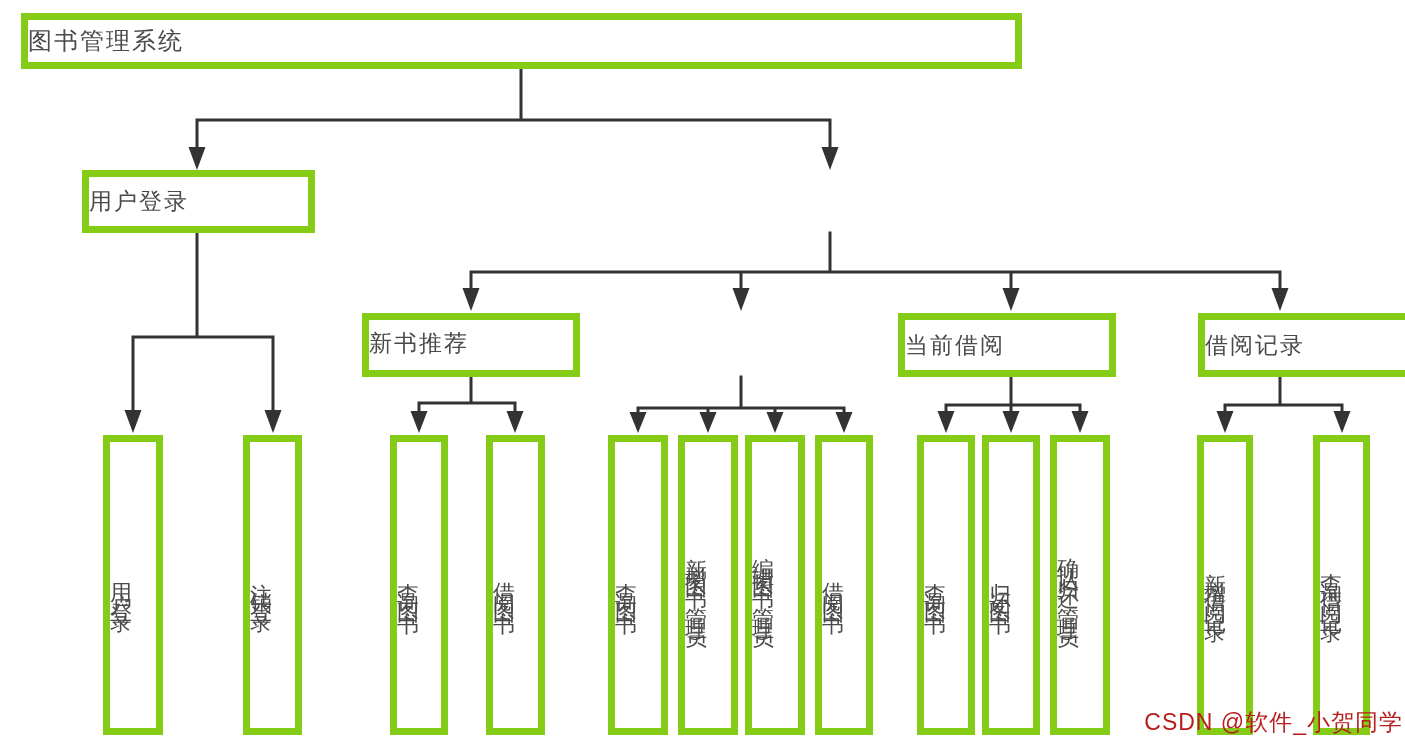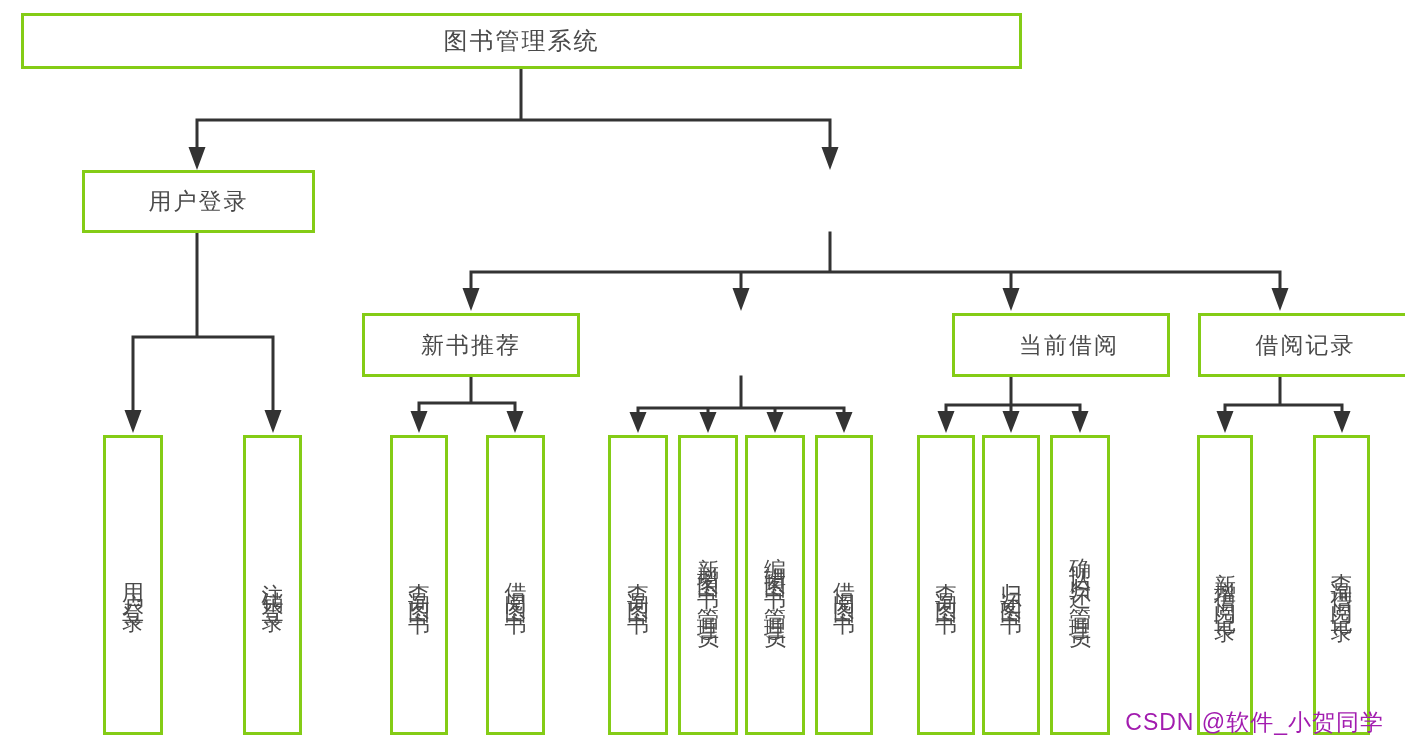--- a/index.html
+++ b/index.html
@@ -18,41 +18,41 @@
   .connector-layer {
     position: absolute;
     left: 0;
     top: 0;
     width: 1405px;
     height: 747px;
   }
   .node {
     position: absolute;
     box-sizing: border-box;
-    border: 3px solid #84cc16;
+    border: 7px solid #84cc16;
     background: #ffffff;
     display: flex;
     align-items: center;
-    justify-content: center;
+    justify-content: flex-start;
     color: #4a4a4a;
     font-size: 23px;
     letter-spacing: 2px;
     line-height: 1;
     white-space: nowrap;
   }
   
   .n-root  { left: 21px;  top: 13px;  width: 1001px; height: 56px; font-size: 24px; }
   
   .n-login { left: 82px;  top: 170px; width: 233px;  height: 63px; }
   .n-mgmt  { left: 712px; top: 170px; width: 235px;  height: 63px; }
   
   .lvl3    { top: 313px; height: 64px; width: 218px; }
-  .n-newbook { left: 362px;  }
+  .n-newbook { left: 362px; font-family: Liberation Mono, monospace;  }
   .n-borrow  { left: 632px;  }
-  .n-current { left: 952px; padding-left: 16px;  }
+  .n-current { left: 898px;  }
   .n-records { left: 1198px; width: 215px; }
   
   .leaf {
     top: 435px;
     height: 300px;
     font-size: 22px;
     letter-spacing: 0;
   }
   .leaf .vtext {
     writing-mode: vertical-rl;
@@ -69,23 +69,23 @@
   .lf7  { left: 745px;  width: 60px; }
   .lf8  { left: 815px;  width: 58px; }
   .lf9  { left: 917px;  width: 58px; }
   .lf10 { left: 982px;  width: 58px; }
   .lf11 { left: 1050px; width: 60px; }
   .lf12 { left: 1197px; width: 56px; }
   .lf13 { left: 1313px; width: 57px; }
   .watermark {
     position: absolute;
     top: 707px;
-    right: 21px;
+    right: 2px;
     font-size: 23px;
-    color: #a21caf;
+    color: #b91c1c;
     letter-spacing: 1px;
     white-space: nowrap;
   }
 </style>
 </head>
 <body>
 
 <div class="canvas">
 
   <svg class="connector-layer" viewBox="0 0 1405 747" xmlns="http://www.w3.org/2000/svg">

